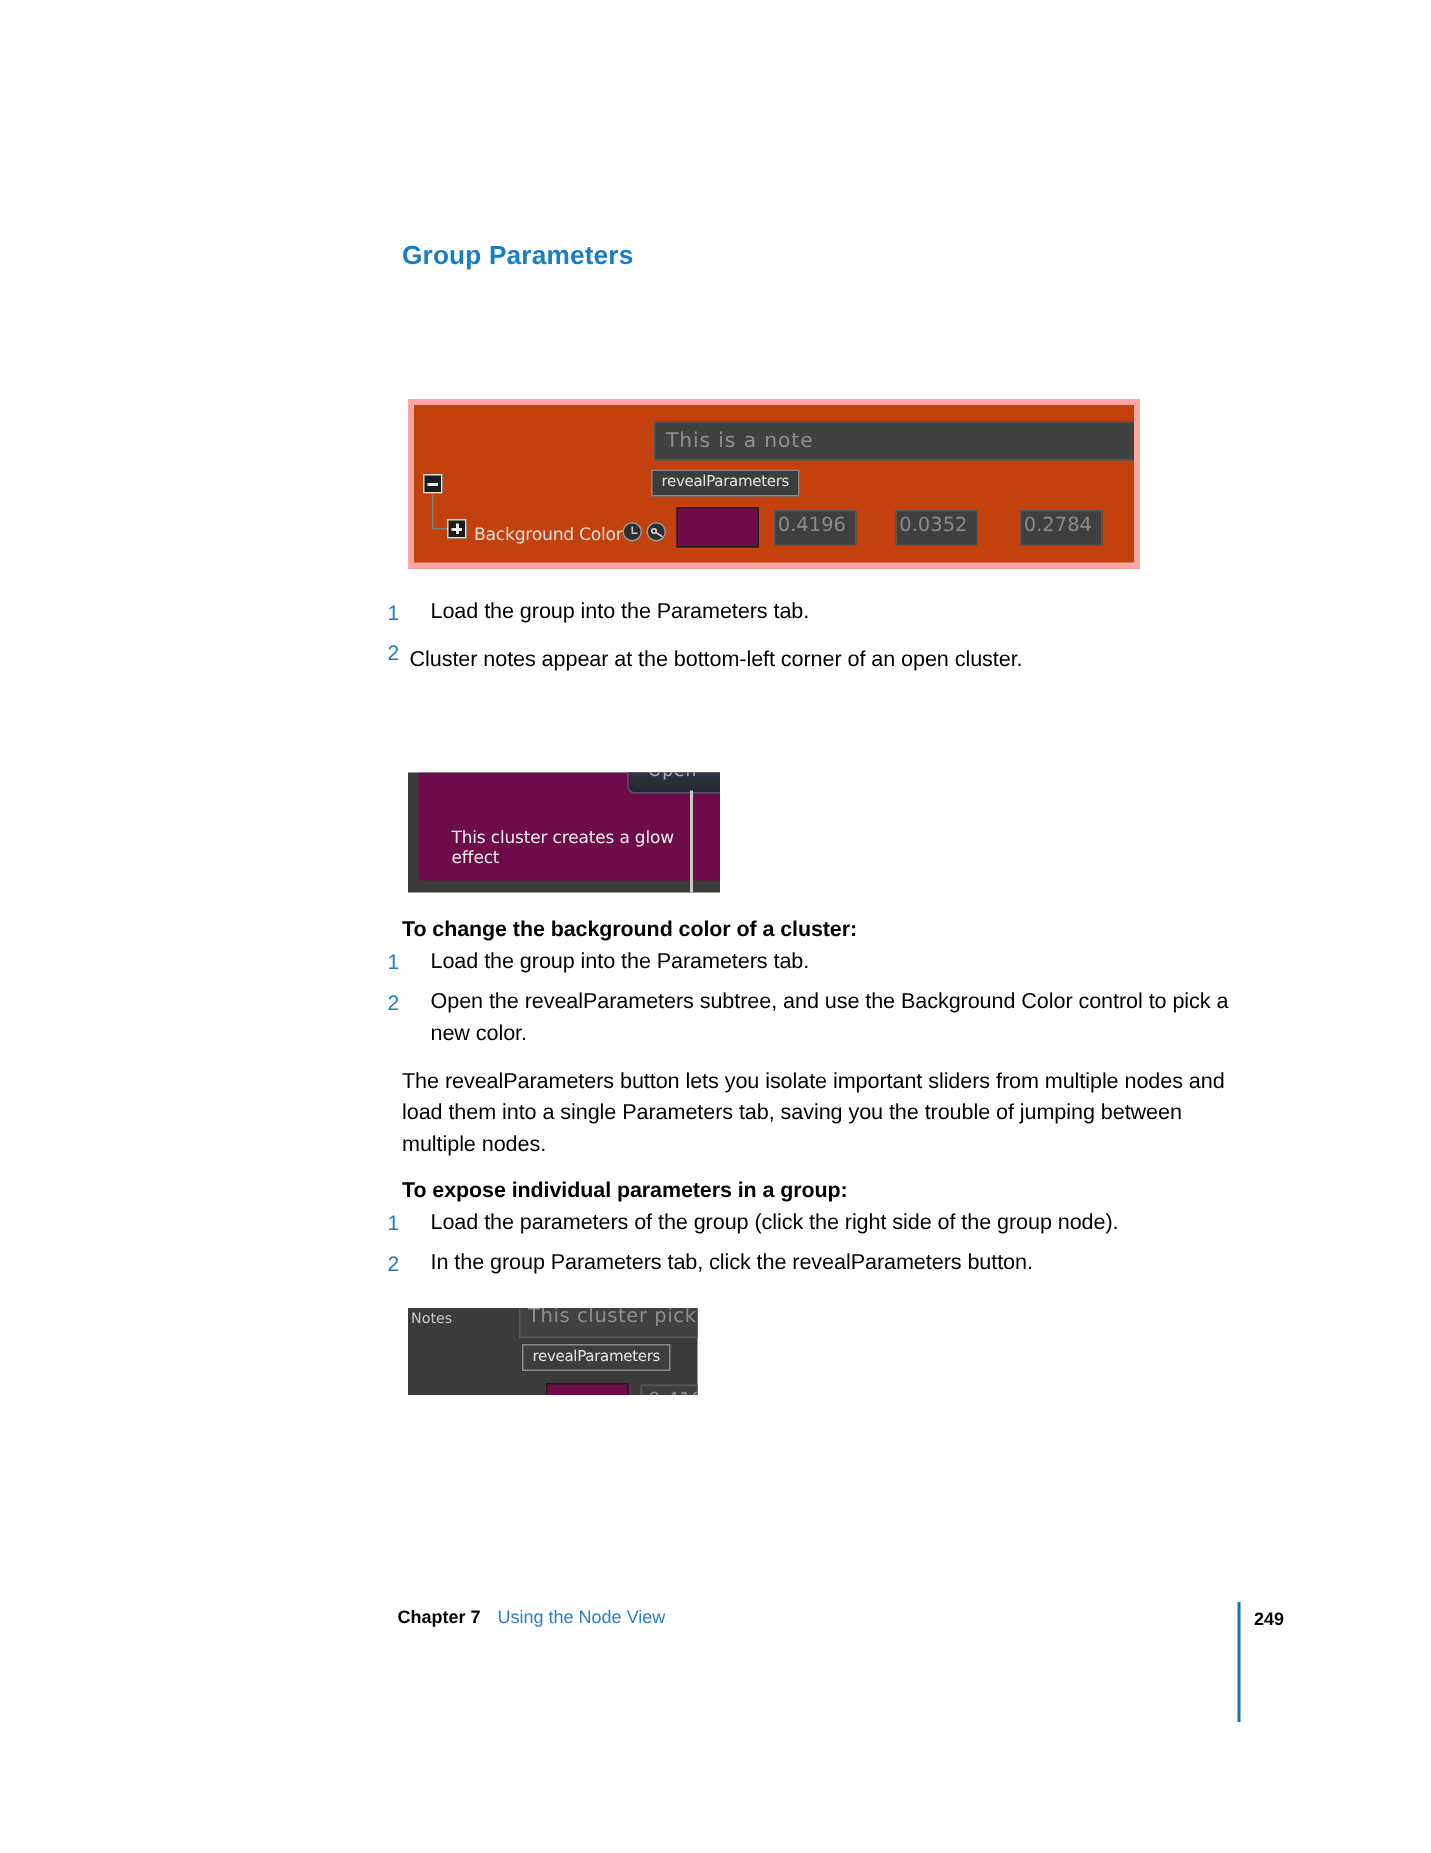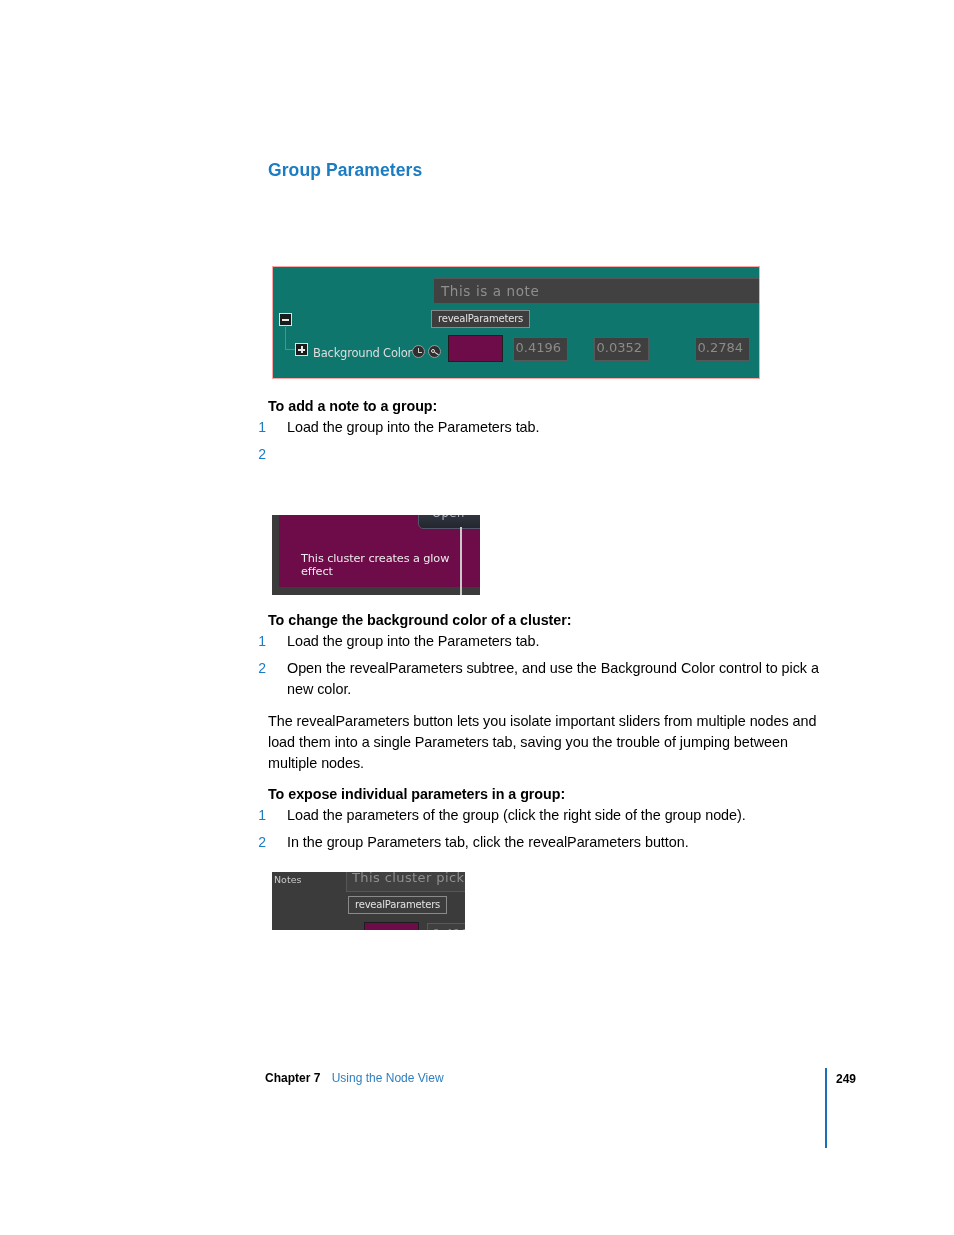--- a/index.html
+++ b/index.html
@@ -88,22 +88,22 @@
     letter-spacing: -0.05px;
   }
 
   
   .fig1 {
     position: absolute;
     left: 272px;
     top: 266px;
     width: 488px;
     height: 113px;
-    background: #0f766e;
-    border: 1px solid #fca5a5;
+    background: #c2410c;
+    border: 4px solid #fca5a5;
     box-sizing: border-box;
     font-family: "DejaVu Sans", sans-serif;
     overflow: hidden;
   }
   .fig1 .notes-label {
     position: absolute;
     left: 357px;
     top: 19px;
     font-size: 9.5px;
     color: #c9c9c9;
@@ -292,21 +292,21 @@
   }
   .fig1 .val-field span {
     position: absolute;
     right: 6px;
     top: 2px;
     font-size: 13px;
     color: #8b8b8b;
   }
   .fig1 .val-1 { left: 240px; }
   .fig1 .val-2 { left: 321px; }
-  .fig1 .val-3 { left: 404px; margin-left: 18px; }
+  .fig1 .val-3 { left: 404px; }
 
   
   .fig2 {
     position: absolute;
     left: 272px;
     top: 515px;
     width: 208px;
     height: 80px;
     background: #3b3b3b;
     overflow: hidden;
@@ -498,30 +498,30 @@
     </div>
     <div class="val-field val-2">
       <span>0.0352</span>
     </div>
     <div class="val-field val-3">
       <span>0.2784</span>
     </div>
   </div>
 
   <div class="content" style="top:398px;">
-    <h2 class="proc-title">To add a note to a group:</h2>
     <ol class="steps">
       <li>
         <span class="num">1</span>
         <span>Load the group into the Parameters tab.</span>
       </li>
       <li>
         <span class="num">2</span>
       </li>
     </ol>
+    <p class="note-para">Cluster notes appear at the bottom-left corner of an open cluster.</p>
   </div>
 
   <div class="fig2">
     <div class="cluster-bg">
       <div class="cluster-note">This cluster creates a glow effect</div>
     </div>
     <div class="open-btn">
       <span>Open</span>
     </div>
     <div class="divider-v"></div>

